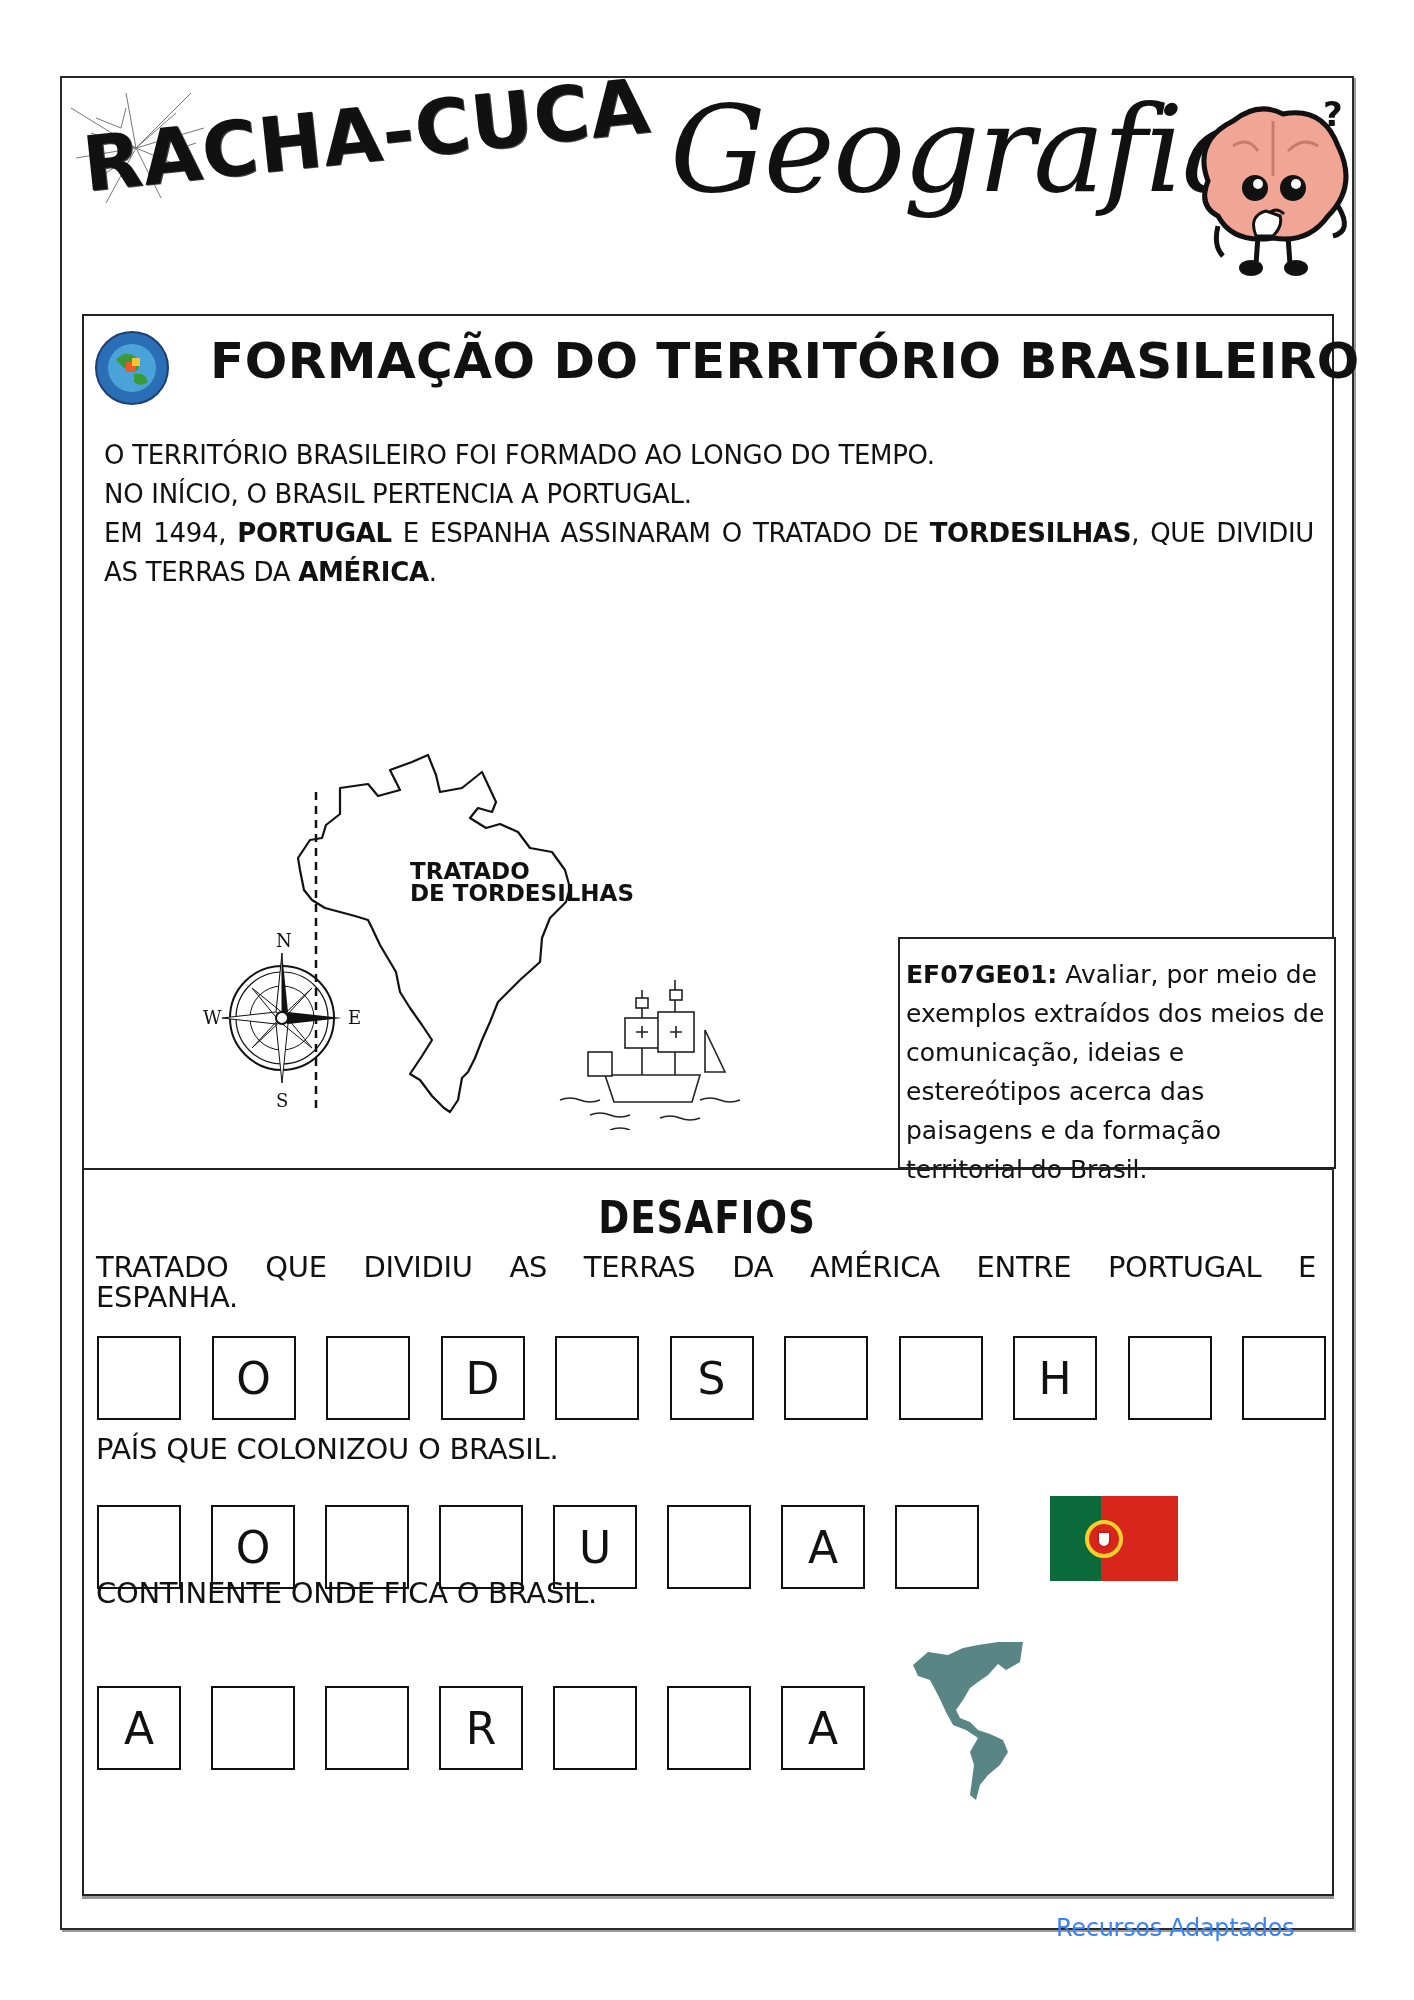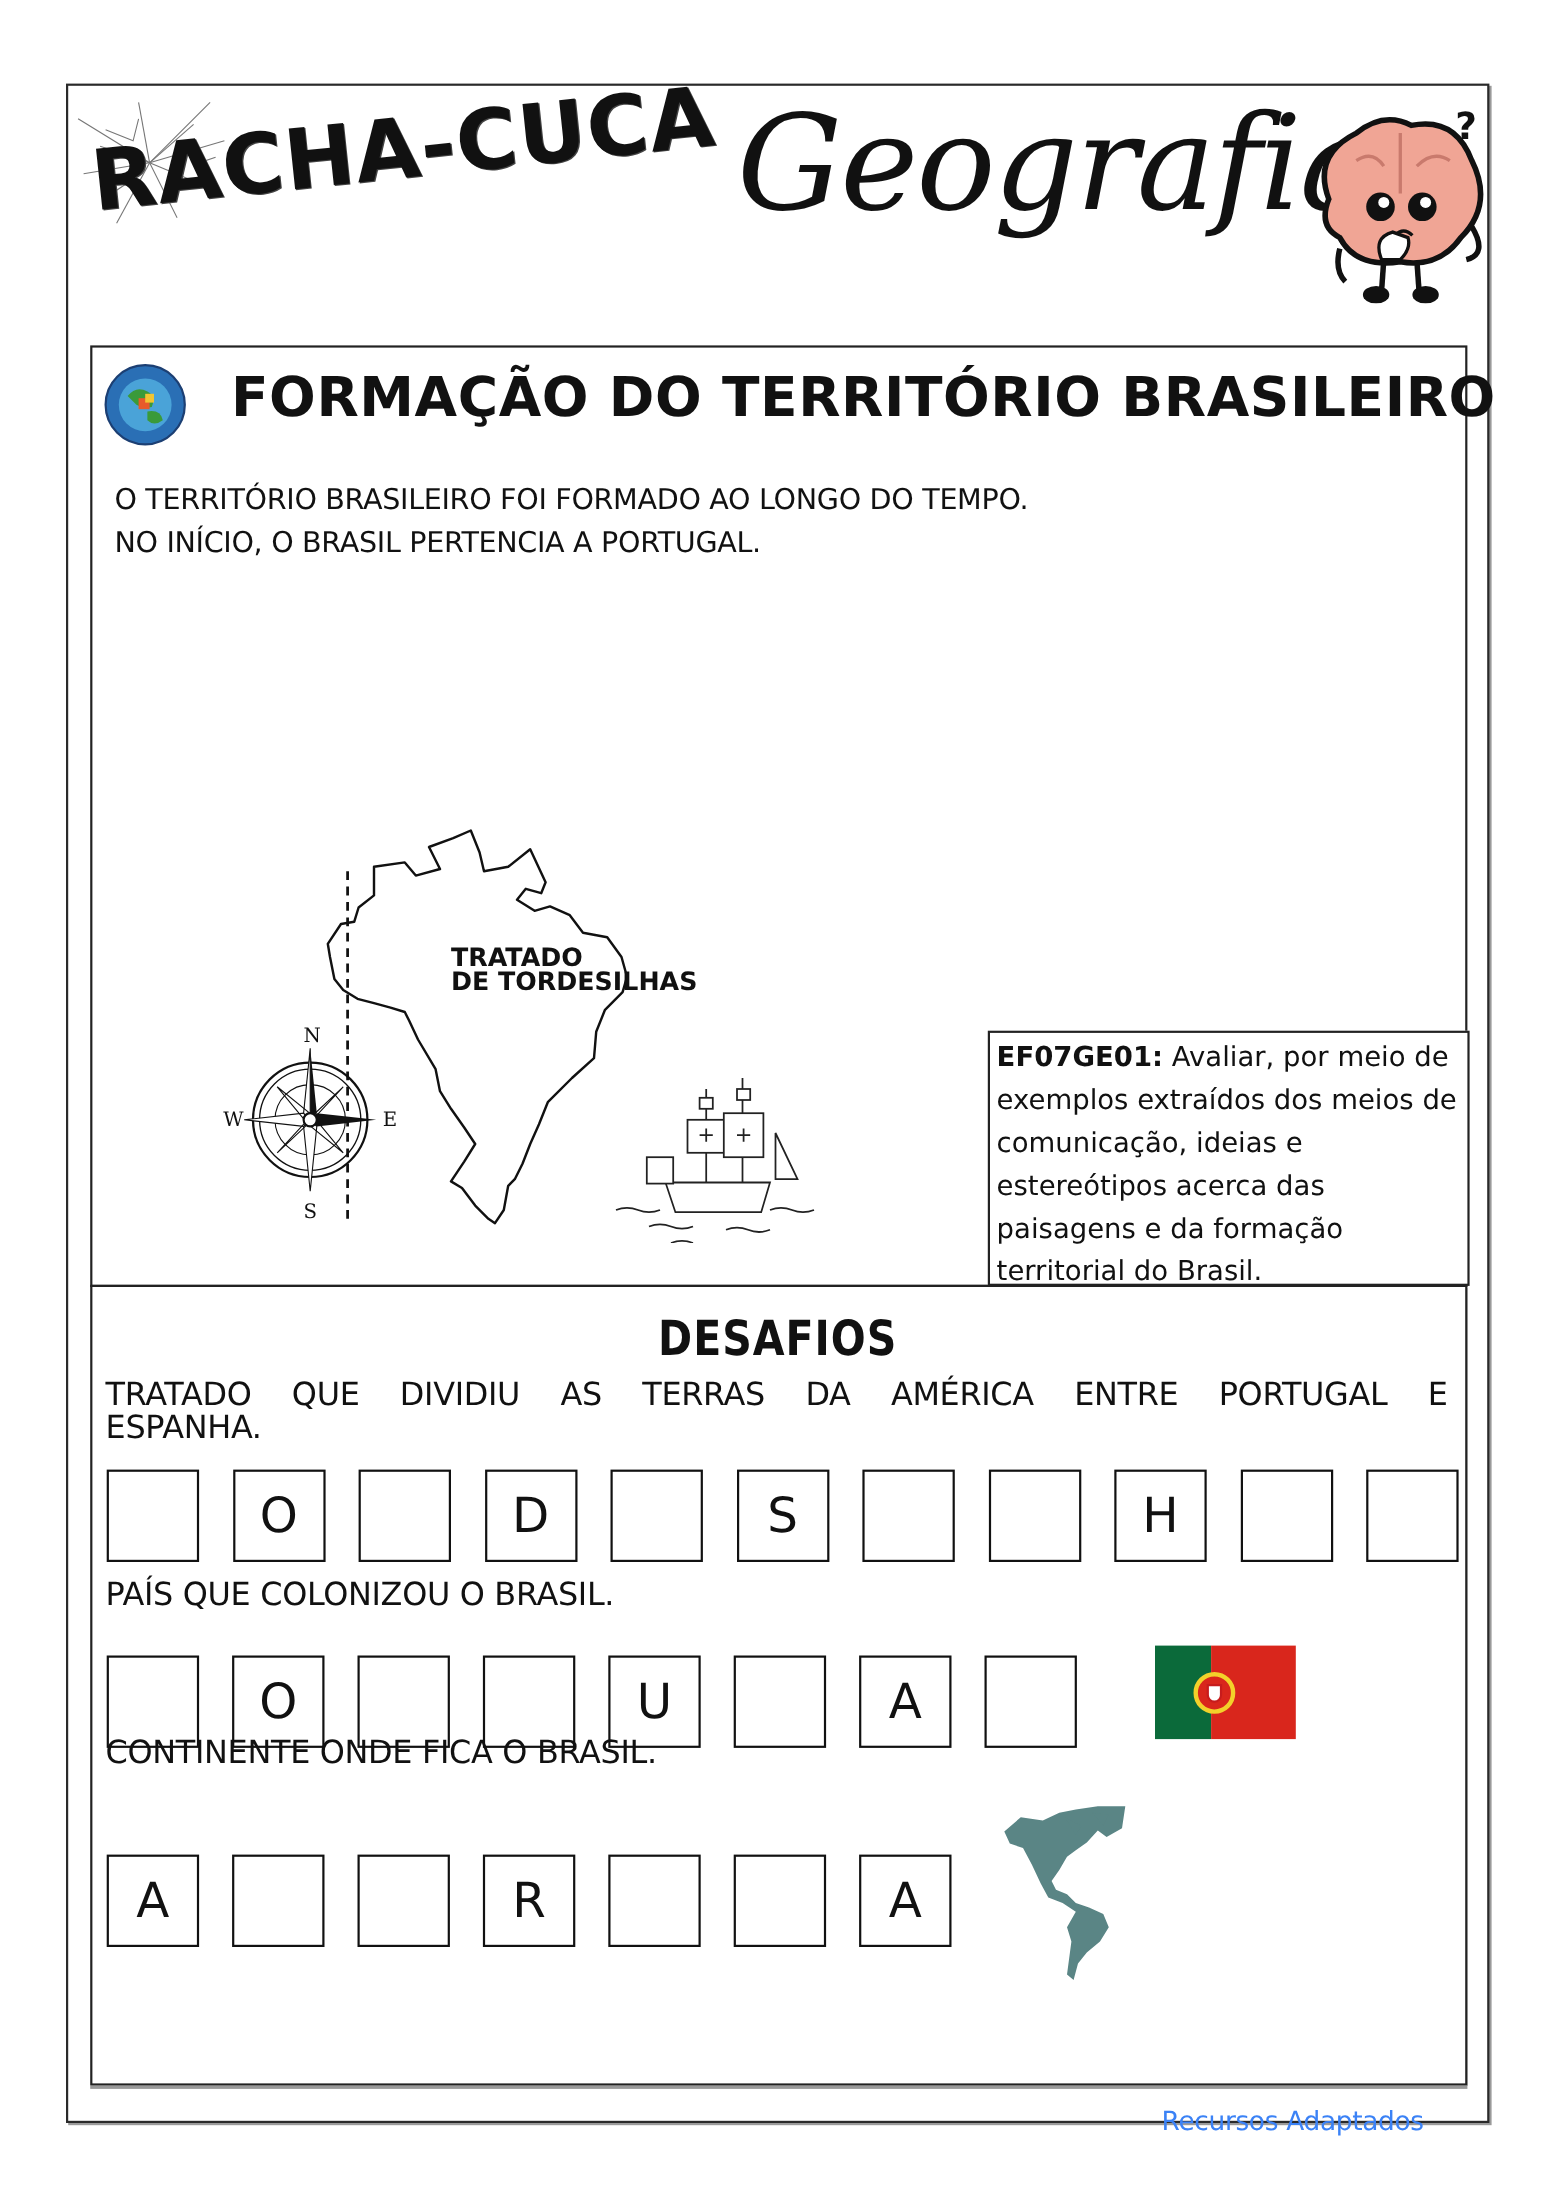--- a/index.html
+++ b/index.html
@@ -30,21 +30,21 @@
           font-family: "DejaVu Sans", sans-serif; font-size: 26px; line-height: 39px;
           text-align: justify; letter-spacing: -0.3px; }
   .para p { margin: 0; }
   .para b { font-weight: bold; }
 
   .map-area { position: absolute; left: 200px; top: 740px; width: 600px; height: 390px; }
   .map-label { position: absolute; left: 410px; top: 860px; font-family: "DejaVu Sans", sans-serif;
                font-size: 23px; line-height: 22px; font-weight: 600; color: #111; }
 
   .bncc { position: absolute; left: 898px; top: 937px; width: 438px; height: 232px;
-          border: 2px solid #222; padding: 2px 6px; font-family: "DejaVu Sans", sans-serif;
+          border: 2px solid #222; padding: 16px 6px; font-family: "DejaVu Sans", sans-serif;
           font-size: 25px; line-height: 39px; background: #fff; }
   .bncc b { font-weight: bold; }
 
   
   .box-bot { position: absolute; left: 82px; top: 1168px; width: 1252px; height: 728px;
              border: 2px solid #222; box-shadow: 0 3px 0 #999; }
   .desafios { position: absolute; left: 0; width: 1414px; top: 1192px; text-align: center;
               font-family: "DejaVu Sans", sans-serif; font-weight: 900; font-size: 44px;
               letter-spacing: 1px; transform: scaleX(0.85); }
   .q { position: absolute; left: 96px; font-family: "DejaVu Sans", sans-serif; font-size: 29px;
@@ -128,20 +128,21 @@
   <path d="M22 30 Q30 20 40 26 Q48 30 44 40 Q36 42 30 38 Z" fill="#3a9a3a"></path>
   <path d="M40 44 Q52 42 54 52 Q46 58 40 52 Z" fill="#3a9a3a"></path>
   <rect x="32" y="32" width="10" height="10" fill="#e85a2a"></rect>
   <rect x="38" y="28" width="8" height="8" fill="#f2c531"></rect>
 </svg>
 <div class="title">FORMAÇÃO DO TERRITÓRIO BRASILEIRO</div>
 
 <div class="para">
   <p><span>O TERRITÓRIO BRASILEIRO FOI FORMADO AO LONGO DO TEMPO.</span></p>
   <p><span>NO INÍCIO, O BRASIL PERTENCIA A PORTUGAL.</span></p>
+  <p><span>EM 1494, </span><b>PORTUGAL</b><span> E ESPANHA ASSINARAM O TRATADO DE </span><b>TORDESILHAS</b><span>, QUE DIVIDIU AS TERRAS DA </span><b>AMÉRICA</b><span>.</span></p>
 </div>
 
 <svg class="map-area" viewBox="0 0 600 390">
 
   <path d="M140 48 L168 44 L178 56 L200 50 L190 30 L212 22 L228 15 L236 35 L240 52 L262 48 L282 32 L296 62 L292 72 L278 68 L270 78 L286 88 L300 84 L318 92 L330 108 L352 112 L365 130 L370 148 L366 162 L350 178 L342 198 L340 222 L320 240 L298 262 L290 282 L282 300 L275 318 L268 332 L262 338 L258 360 L250 372 L244 368 L232 356 L220 340 L210 334 L222 316 L232 300 L222 285 L210 268 L200 252 L196 232 L180 205 L172 188 L168 180 L155 176 L140 172 L125 168 L112 160 L104 150 L100 130 L98 118 L110 100 L122 98 L126 85 L140 74 Z" fill="none" stroke="#111" stroke-width="2.2" stroke-linejoin="round"></path>
   <line x1="116" y1="52" x2="116" y2="372" stroke="#111" stroke-width="2.5" stroke-dasharray="8 6"></line>
 
   <g transform="translate(82,278)">
     <circle r="52" fill="none" stroke="#111" stroke-width="2"></circle>
     <circle r="46" fill="none" stroke="#111" stroke-width="1.2"></circle>

